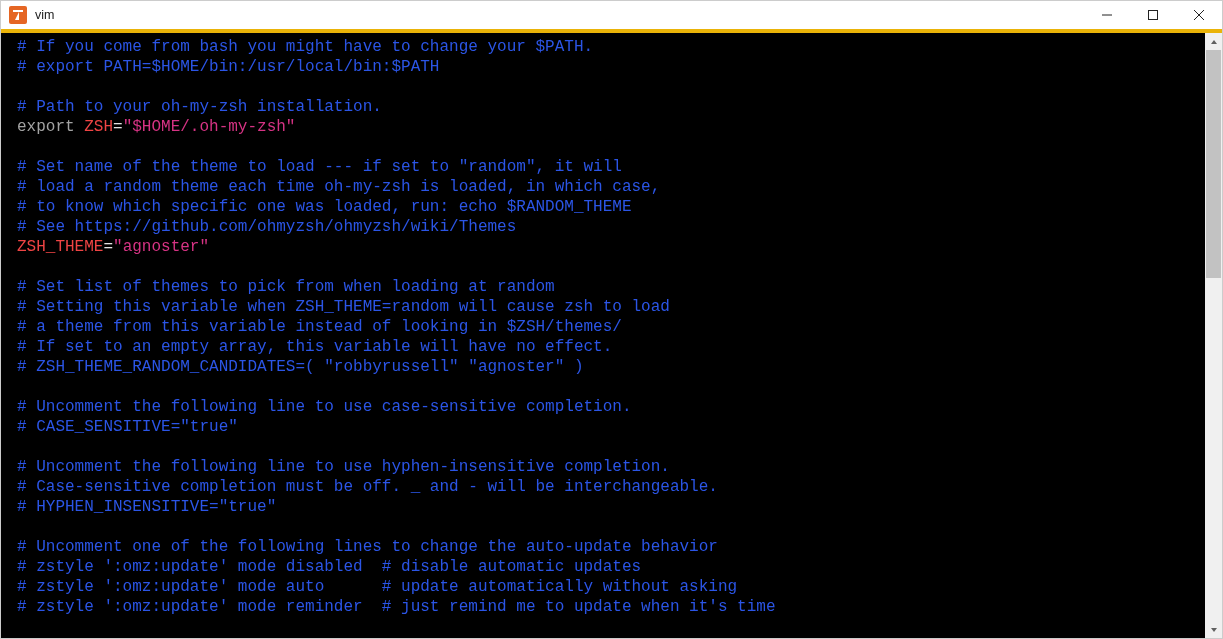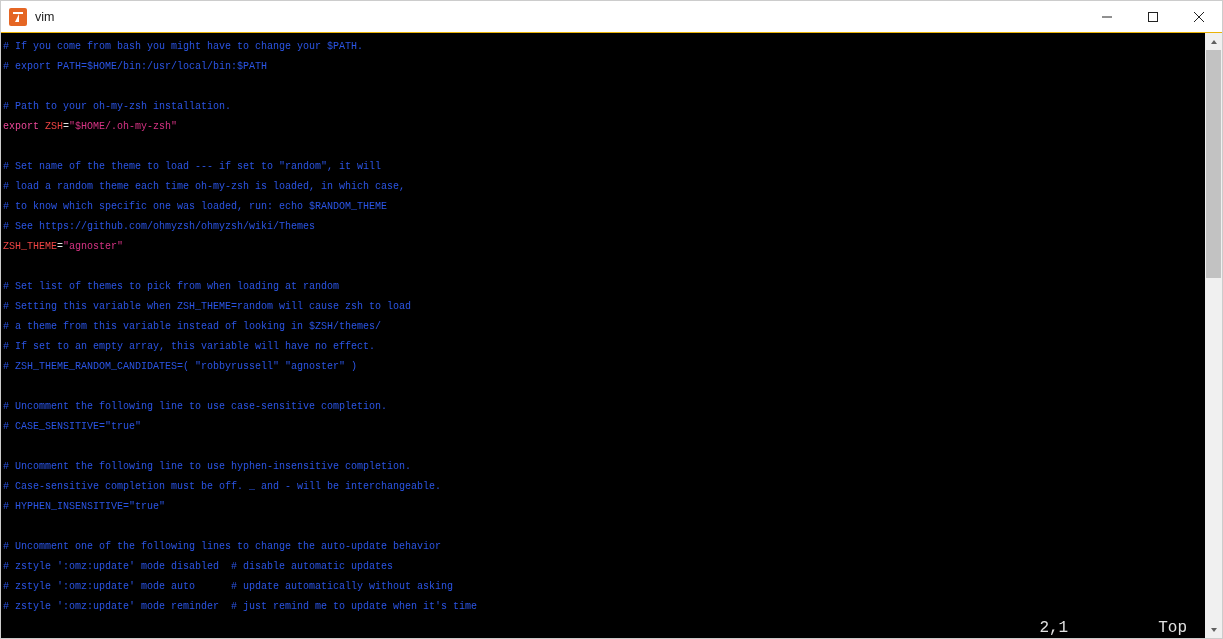--- a/index.html
+++ b/index.html
@@ -1,28 +1,28 @@
 <!DOCTYPE html>
 <html><head>
   <meta charset="utf-8">
   <style>
     * { margin: 0; padding: 0; box-sizing: border-box; }
     html, body { width: 1223px; height: 639px; overflow: hidden; font-family: "Segoe UI", Tahoma, sans-serif; }
     .window { width: 1223px; height: 639px; display: flex; flex-direction: column; background: #fff; border: 1px solid #ccc; }
-    .titlebar { height: 32px; display: flex; align-items: center; background: #fff; border-bottom: 1px solid #eab308; }
+    .titlebar { height: 32px; display: flex; align-items: center; background: #fff; border-bottom: 4px solid #eab308; }
     .titlebar .app-icon { width: 18px; height: 18px; margin-left: 8px; background: #e56624; border-radius: 2px; display: flex; align-items: center; justify-content: center; }
     .titlebar .app-icon svg { width: 12px; height: 12px; }
     .titlebar .title { margin-left: 8px; font-size: 12.5px; color: #222; }
     .titlebar .spacer { flex: 1; }
     .winbtn { width: 46px; height: 32px; display: flex; align-items: center; justify-content: center; color: #222; }
     .winbtn svg { width: 10px; height: 10px; stroke: #222; stroke-width: 1; fill: none; }
     .client { flex: 1; display: flex; background: #000; position: relative; }
-    .editor { flex: 1; overflow: hidden; padding: 4px 2px; font-family: "Consolas", "Courier New", monospace; font-size: 10px; line-height: 20px; white-space: pre; color: #e2e2e2; }
+    .editor { flex: 1; overflow: hidden; padding: 4px 16px; font-family: "Consolas", "Courier New", monospace; font-size: 16px; line-height: 20px; white-space: pre; color: #e2e2e2; }
     .editor .c { color: #2b55e6; }
-    .editor .kw { color: #ec4899; }
+    .editor .kw { color: #a3a3a3; }
     .editor .id { color: #ef4444; }
     .editor .op { color: #e2e2e2; }
     .editor .str { color: #d63384; }
     .scrollbar { width: 17px; background: #f0f0f0; display: flex; flex-direction: column; }
     .sb-btn { height: 17px; display: flex; align-items: center; justify-content: center; background: #f0f0f0; }
     .sb-btn svg { width: 8px; height: 8px; fill: #606060; }
     .sb-track { flex: 1; background: #f0f0f0; position: relative; }
     .sb-thumb { position: absolute; left: 1px; right: 1px; top: 0; height: 40%; background: #c2c2c2; }
     .statusbar { position: absolute; bottom: 0; left: 0; right: 17px; height: 20px; display: flex; align-items: center; justify-content: flex-end; padding-right: 18px; font-family: "Consolas","Courier New",monospace; font-size: 16px; color: #e2e2e2; background: transparent; }
     .statusbar .pos { margin-right: 90px; }
@@ -69,18 +69,14 @@
       <div class="sb-track">
         <div class="sb-thumb"></div>
       </div>
       <div class="sb-btn">
         <svg viewBox="0 0 8 8">
             <polygon points="1,2 7,2 4,6"></polygon>
           </svg>
       </div>
     </div>
 
-    <div class="statusbar">
-      <span class="pos">2,1</span>
-      <span>Top</span>
-    </div>
   </div>
 </div>
 
 </body></html>

